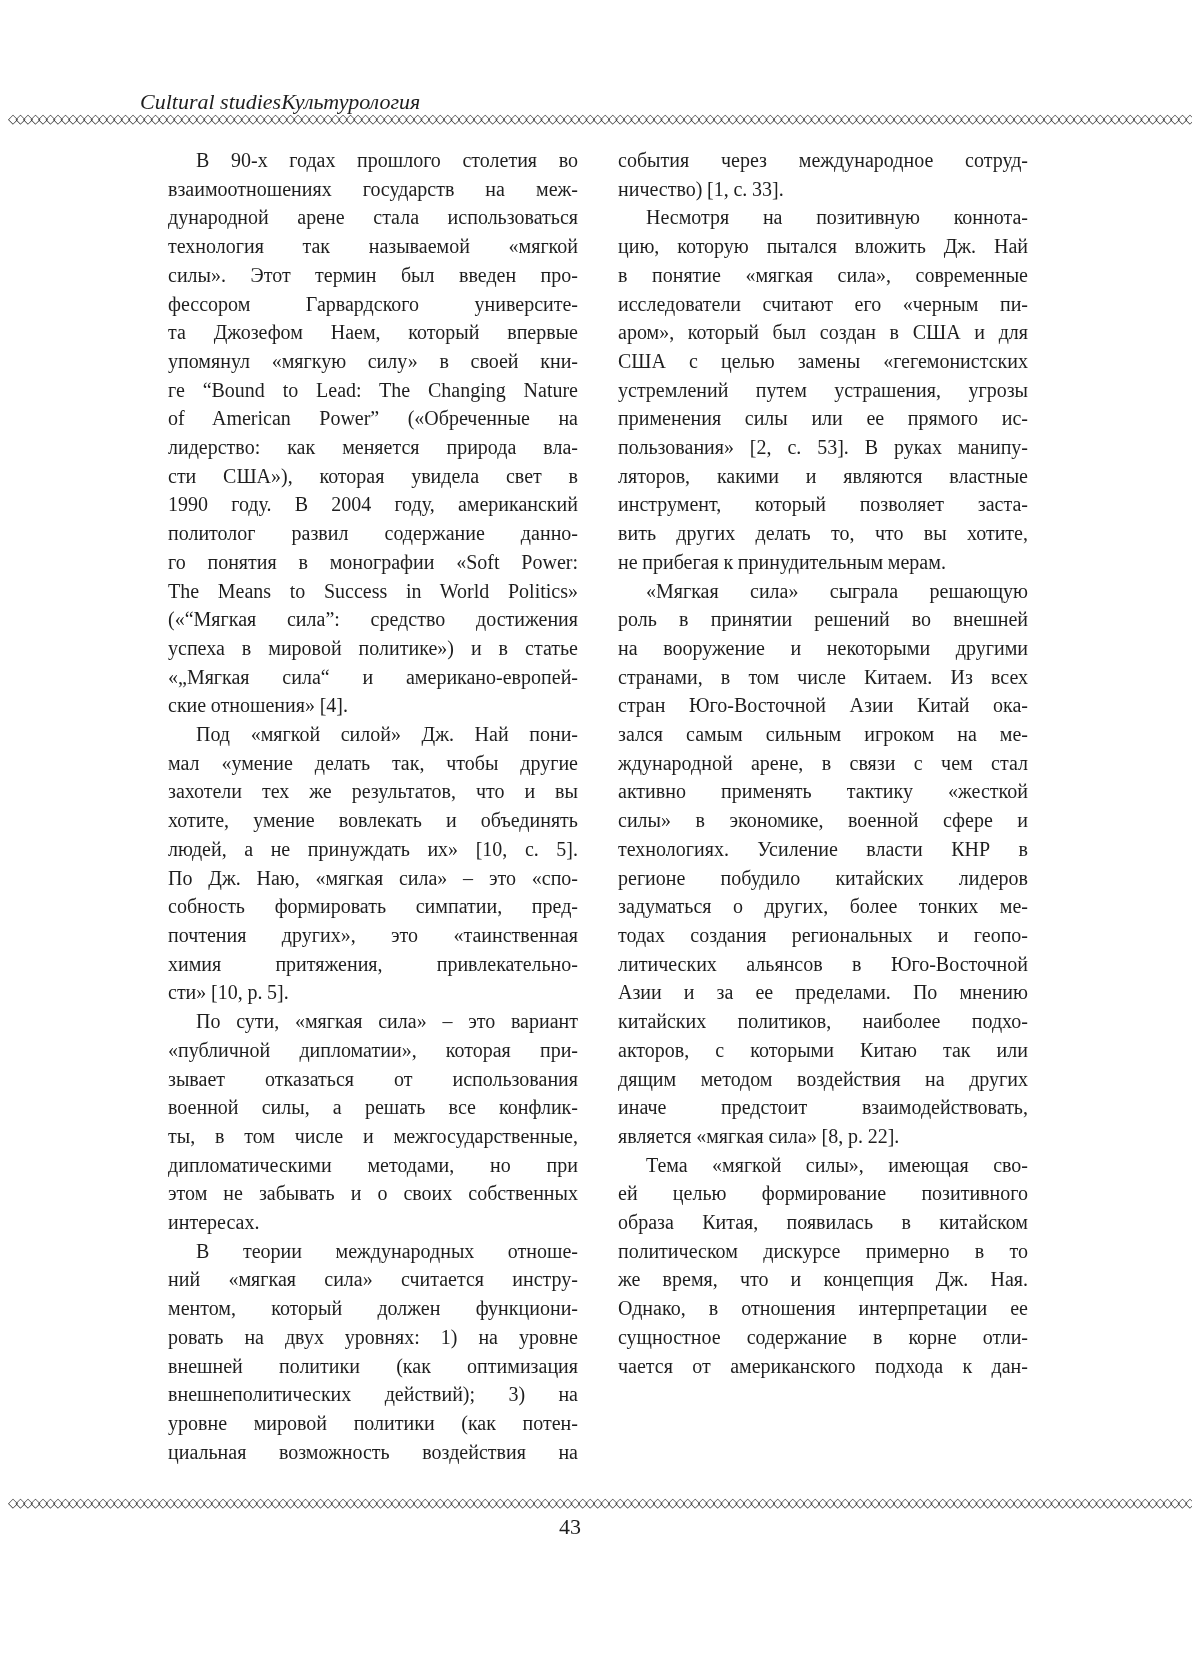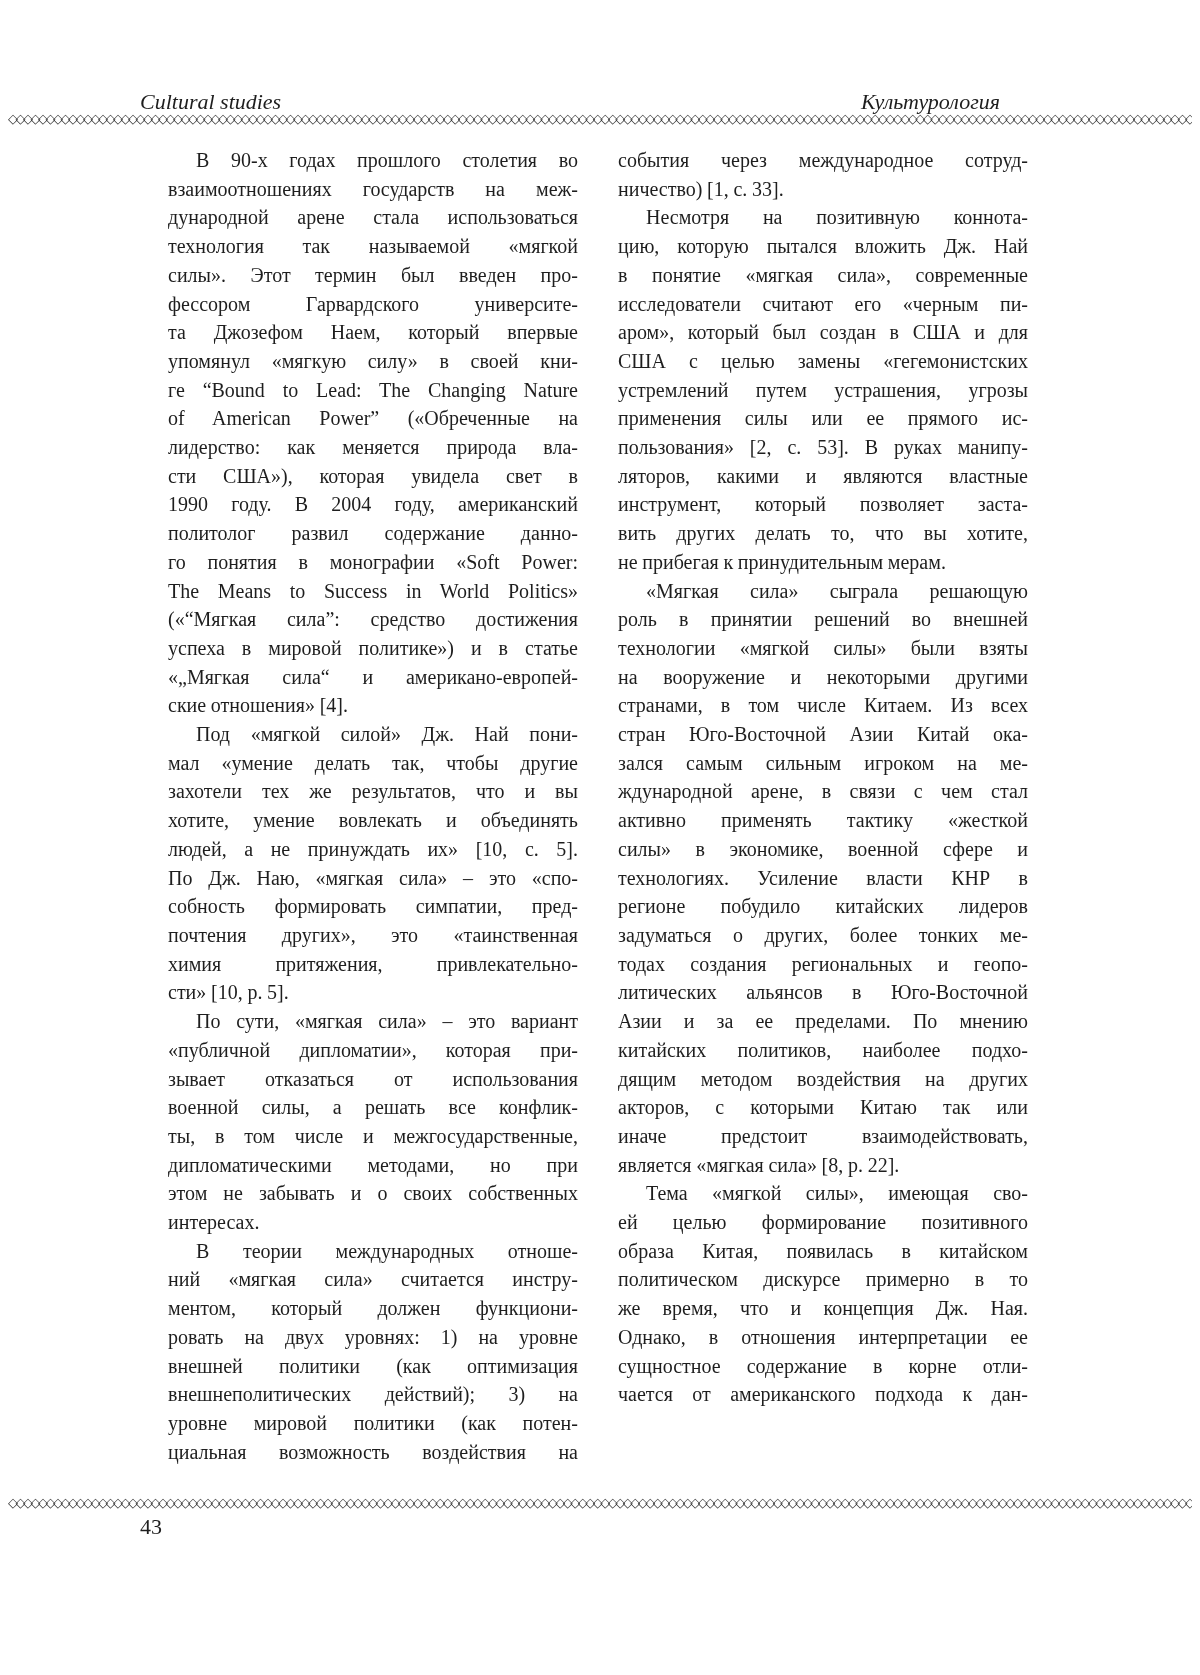--- a/index.html
+++ b/index.html
@@ -12,21 +12,20 @@
     font-family: "Liberation Serif", "DejaVu Serif", serif;
     color: #1e1e1e;
     overflow: hidden;
   }
   .running-head {
     position: absolute;
     top: 90px;
     left: 140px;
     width: 860px;
     display: flex;
-    justify-content: space-between;
     font-size: 22px;
     font-style: italic;
     line-height: 24px;
   }
   .chain-border {
     position: absolute;
     left: 8px;
     right: 8px;
     height: 14px;
     overflow: hidden;
@@ -56,21 +55,21 @@
     text-align-last: justify;
     word-spacing: -0.3px;
   }
   .line.end { text-align-last: left; }
   .line.indent { text-indent: 28px; }
   .page-number {
     position: absolute;
     top: 1514px;
     left: 140px;
     width: 860px;
-    text-align: left;
+    text-align: center;
     font-size: 22px;
     line-height: 26px;
   }
 </style>
 </head>
 <body>
 
 <div class="page">
 
   <div class="running-head">
@@ -153,37 +152,36 @@
           <div class="line">применения силы или ее прямого ис-</div>
           <div class="line">пользования» [2, с. 53]. В руках манипу-</div>
           <div class="line">ляторов, какими и являются властные</div>
           <div class="line">инструмент, который позволяет заста-</div>
           <div class="line">вить других делать то, что вы хотите,</div>
           <div class="line end">не прибегая к принудительным мерам.</div>
         </div>
         <div>
           <div class="line indent">«Мягкая сила» сыграла решающую</div>
           <div class="line">роль в принятии решений во внешней</div>
-          <div class="line">технологии «мягкой силы» были взяты</div>
           <div class="line">на вооружение и некоторыми другими</div>
           <div class="line">странами, в том числе Китаем. Из всех</div>
           <div class="line">стран Юго-Восточной Азии Китай ока-</div>
           <div class="line">зался самым сильным игроком на ме-</div>
           <div class="line">ждународной арене, в связи с чем стал</div>
           <div class="line">активно применять тактику «жесткой</div>
           <div class="line">силы» в экономике, военной сфере и</div>
           <div class="line">технологиях. Усиление власти КНР в</div>
           <div class="line">регионе побудило китайских лидеров</div>
           <div class="line">задуматься о других, более тонких ме-</div>
           <div class="line">тодах создания региональных и геопо-</div>
           <div class="line">литических альянсов в Юго-Восточной</div>
           <div class="line">Азии и за ее пределами. По мнению</div>
           <div class="line">китайских политиков, наиболее подхо-</div>
+          <div class="line">акторов, с которыми Китаю так или</div>
           <div class="line">дящим методом воздействия на других</div>
-          <div class="line">акторов, с которыми Китаю так или</div>
           <div class="line">иначе предстоит взаимодействовать,</div>
           <div class="line end">является «мягкая сила» [8, р. 22].</div>
         </div>
         <div>
           <div class="line indent">Тема «мягкой силы», имеющая сво-</div>
           <div class="line">ей целью формирование позитивного</div>
           <div class="line">образа Китая, появилась в китайском</div>
           <div class="line">политическом дискурсе примерно в то</div>
           <div class="line">же время, что и концепция Дж. Ная.</div>
           <div class="line">Однако, в отношения интерпретации ее</div>

